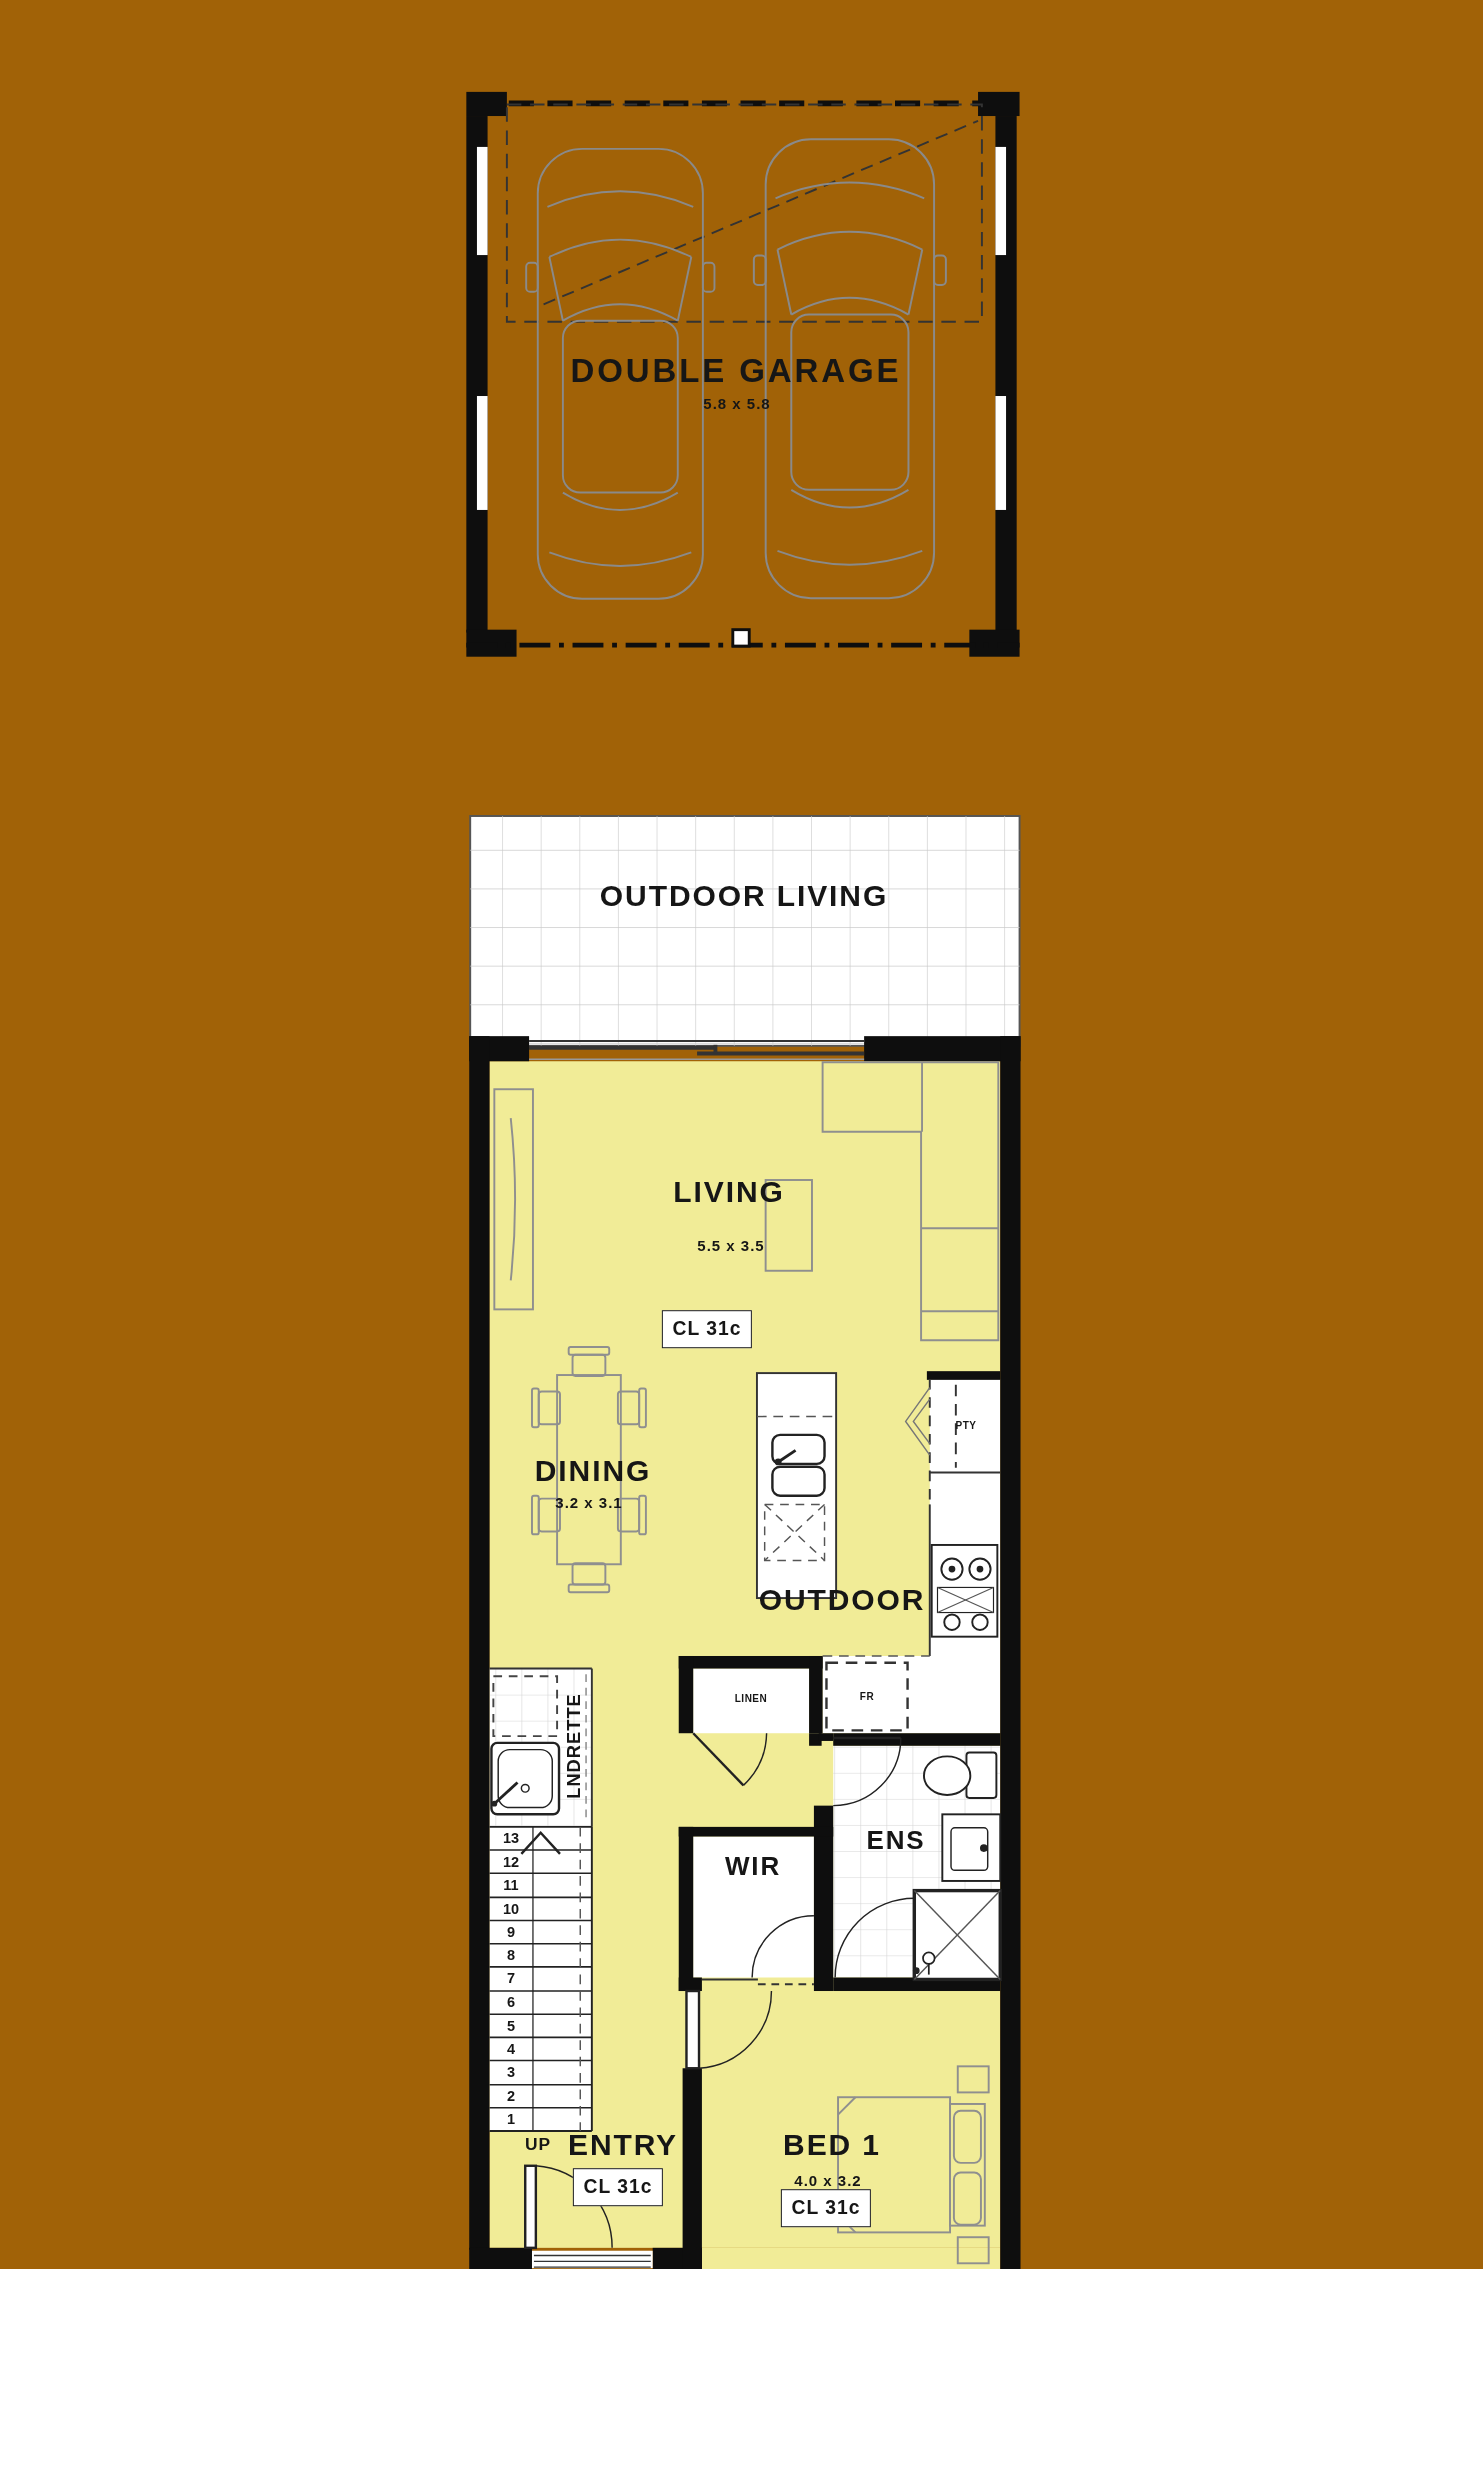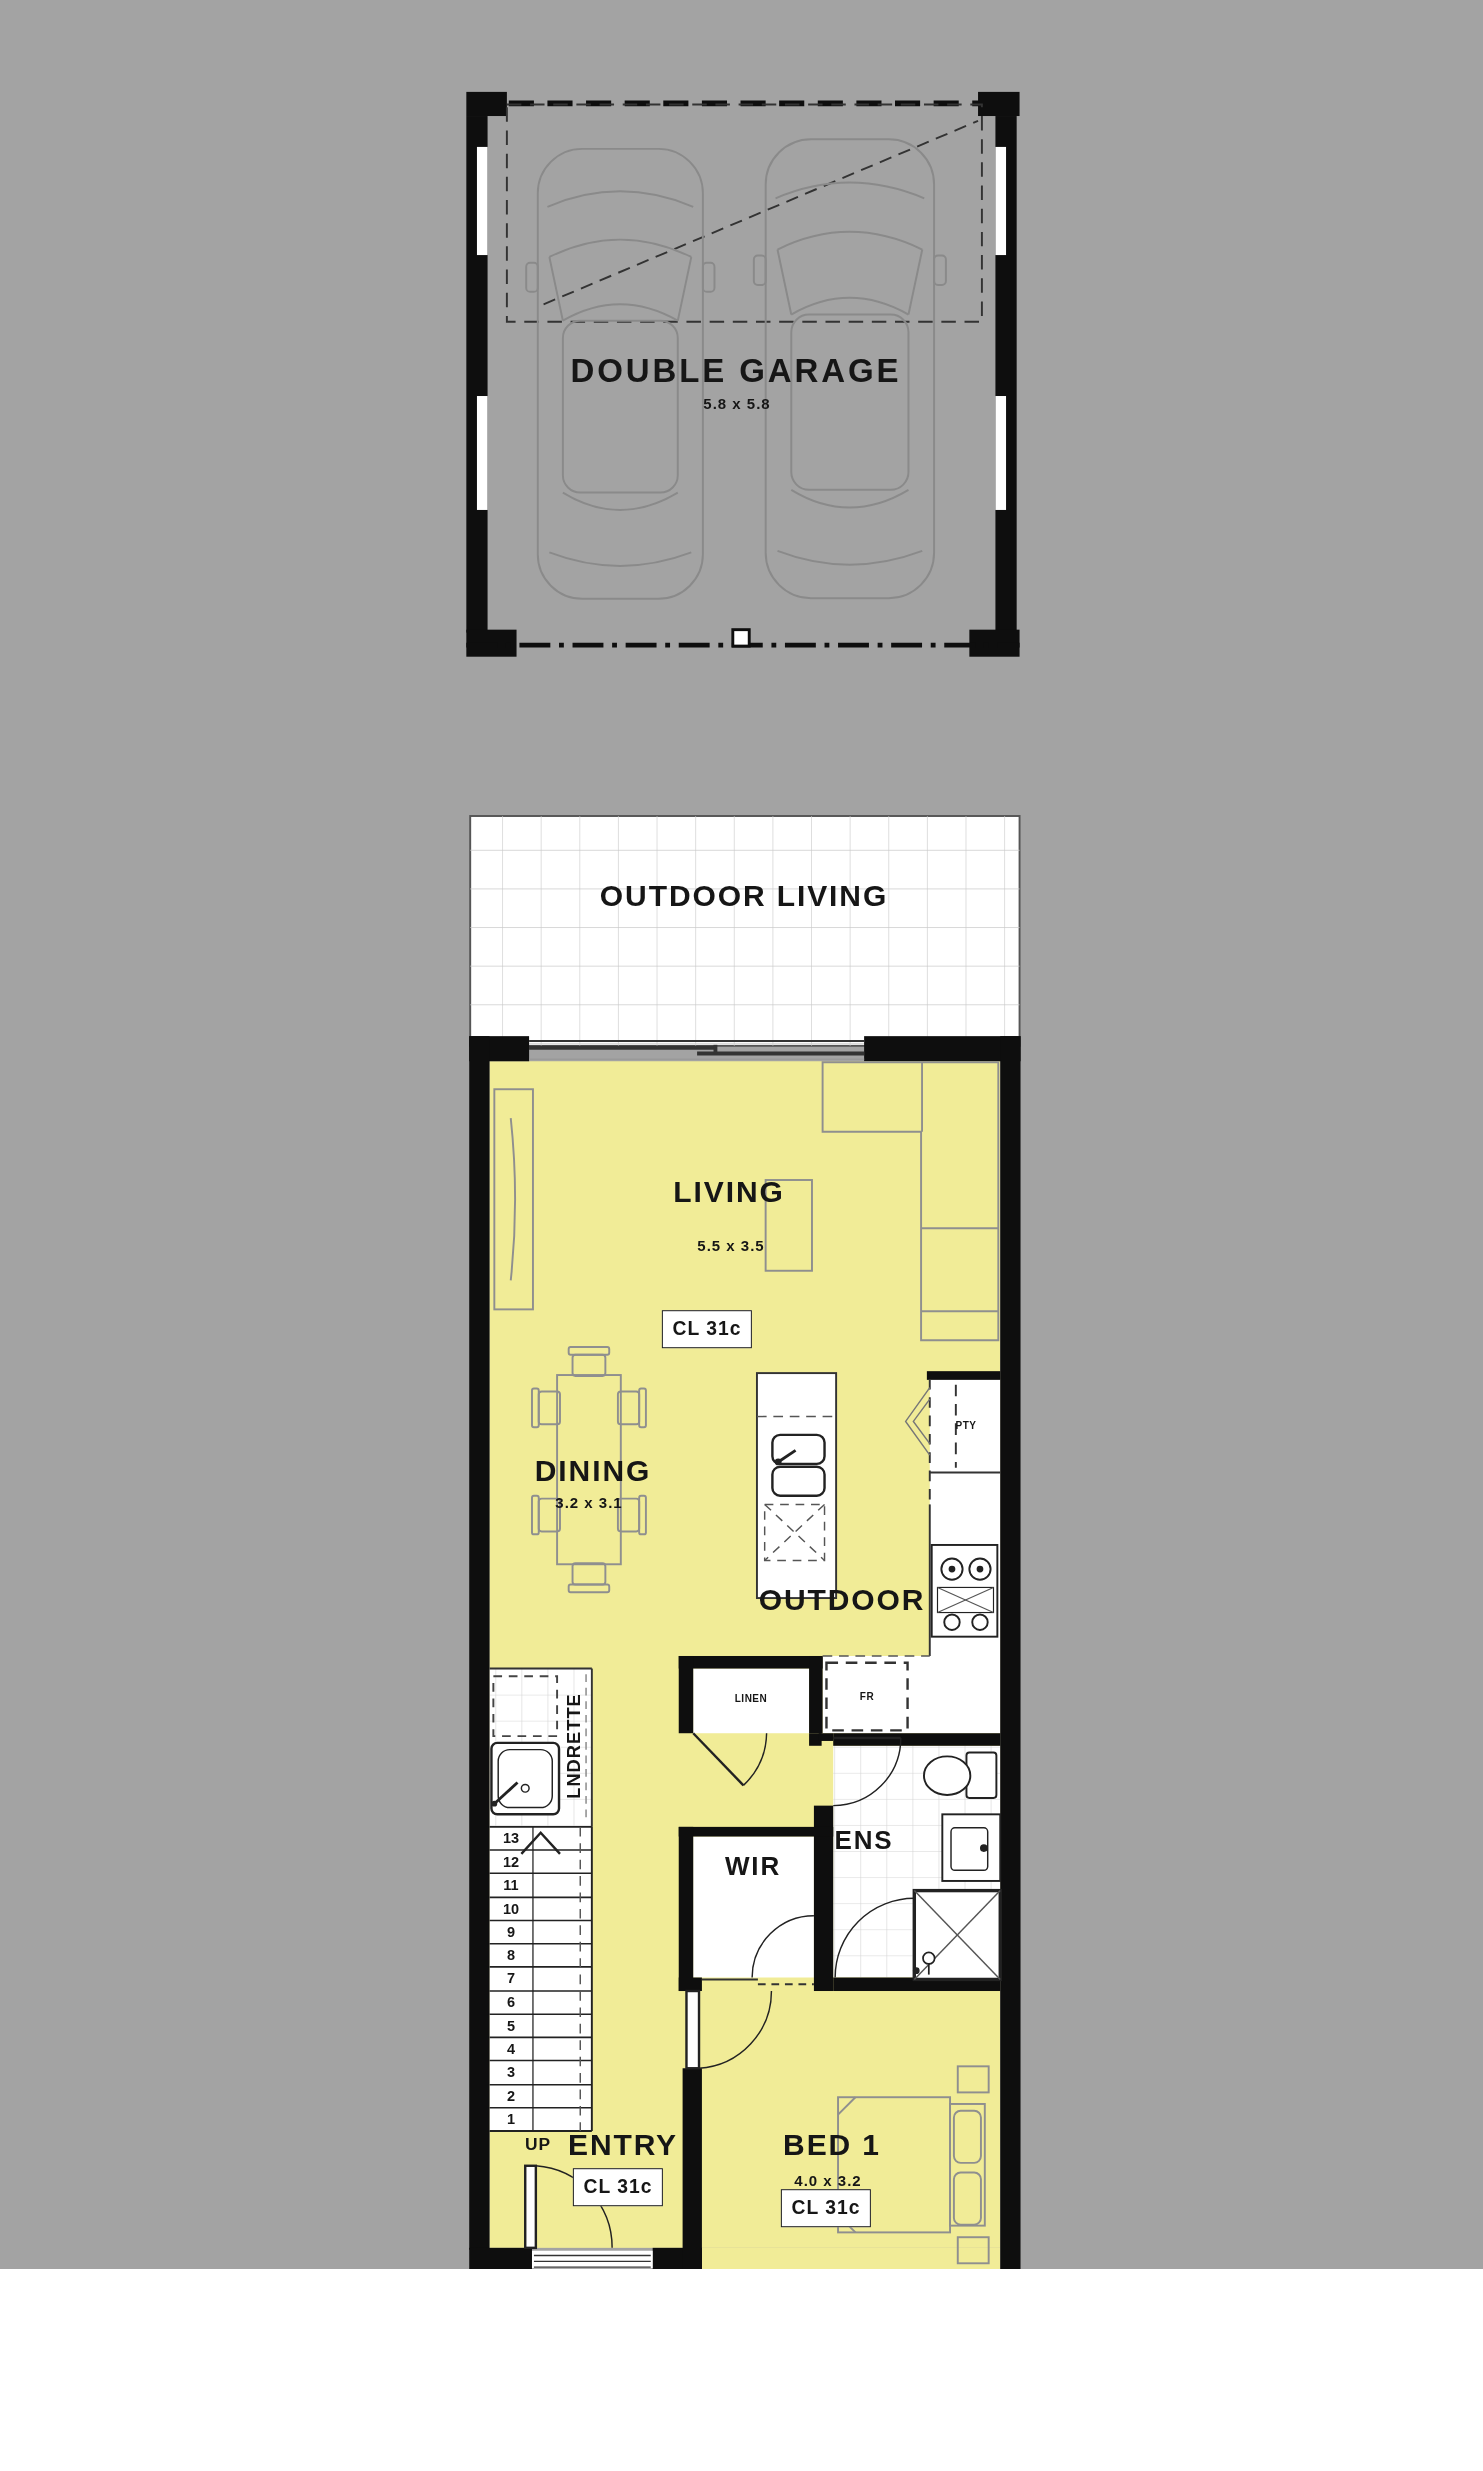--- a/index.html
+++ b/index.html
@@ -1,16 +1,16 @@
 <!DOCTYPE html>
 <html><head>
 <meta charset="utf-8">
 <style>
   html,body{margin:0;padding:0;background:#ffffff;}
-  #canvas{position:relative;width:1483px;height:2269px;background:#a3a3a3;overflow:hidden;
+  #canvas{position:relative;width:1483px;height:2269px;background:#a16207;overflow:hidden;
           font-family:"Liberation Sans",sans-serif;text-decoration:underline;}
   #plan-svg{position:absolute;left:0;top:0;}
   .lbl{position:absolute;transform:translate(-50%,-50%);font-family:"Liberation Sans",sans-serif;
        font-weight:bold;color:#161616;letter-spacing:1.9px;white-space:nowrap;line-height:1;}
   .big{font-size:30px;}
   .huge{font-size:33px;letter-spacing:2.9px;}
   .med{font-size:26px;}
   .dim{font-size:15px;font-weight:600;letter-spacing:1px;}
   .small{font-size:10px;letter-spacing:0.5px;}
   .num{font-size:14.5px;letter-spacing:0;}
@@ -318,21 +318,21 @@
 <div class="lbl big" style="left:593px;top:1471px;">DINING</div>
 <div class="lbl dim" style="left:589px;top:1502px;">3.2 x 3.1</div>
 
 <div class="lbl big" style="left:842px;top:1600px;">OUTDOOR</div>
 <div class="lbl small" style="left:966px;top:1426px;">PTY</div>
 <div class="lbl small" style="left:867px;top:1697px;">FR</div>
 <div class="lbl small" style="left:751px;top:1699px;">LINEN</div>
 
 <div class="lbl vert" style="left:574px;top:1746px;">LNDRETTE</div>
 
-<div class="lbl med" style="left:864px;top:1840px;">ENS</div>
+<div class="lbl med" style="left:896px;top:1840px;">ENS</div>
 <div class="lbl med" style="left:753px;top:1866px;">WIR</div>
 
 <div class="lbl num" style="left:511px;top:1838px;">13</div>
 <div class="lbl num" style="left:511px;top:1862px;">12</div>
 <div class="lbl num" style="left:511px;top:1885px;">11</div>
 <div class="lbl num" style="left:511px;top:1909px;">10</div>
 <div class="lbl num" style="left:511px;top:1932px;">9</div>
 <div class="lbl num" style="left:511px;top:1955px;">8</div>
 <div class="lbl num" style="left:511px;top:1978px;">7</div>
 <div class="lbl num" style="left:511px;top:2002px;">6</div>

